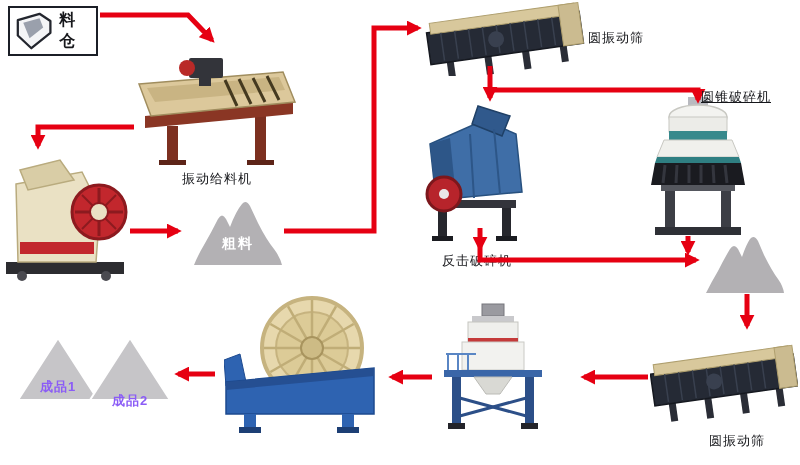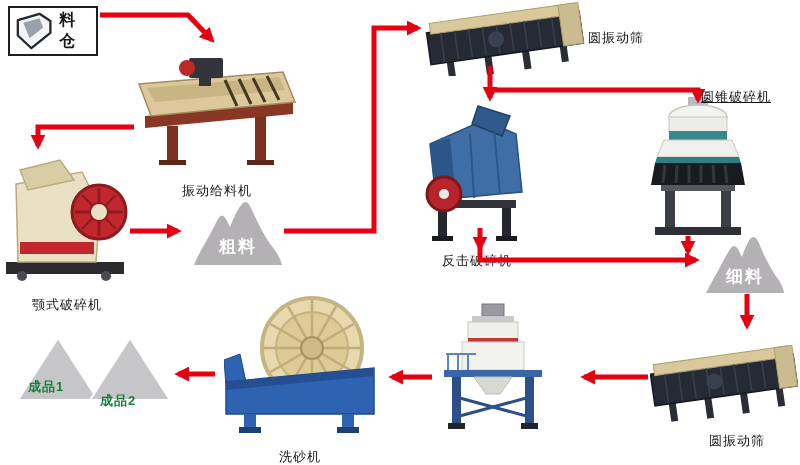--- a/index.html
+++ b/index.html
@@ -5,38 +5,38 @@
   html,body{margin:0;padding:0;background:#ffffff;}
   #canvas{
     position:relative;width:800px;height:465px;background:#ffffff;overflow:hidden;
     font-family:"Liberation Sans",sans-serif;color:#17181c;
   }
   .node{position:absolute;z-index:1;}
   .node svg{display:block;}
   .lbl{
     font-size:13px;line-height:17px;color:#15161a;letter-spacing:1px;white-space:nowrap;
   }
-  .node-label{text-align:center;margin-top:14px;}
+  .node-label{text-align:center;margin-top:2px;}
   .abs-label{position:absolute;z-index:6;}
   .center{text-align:center;}
   
   .silo-box{
     position:absolute;left:8px;top:6px;width:90px;height:50px;box-sizing:border-box;
     border:2px solid #1b1e26;display:flex;align-items:center;gap:7px;padding:0 6px;z-index:2;background:#fff;
   }
   .silo-box .silo-text{font-size:16px;font-weight:bold;letter-spacing:1px;}
   
   .pile-label{
     position:absolute;left:0;right:0;text-align:center;color:#ffffff;font-weight:bold;
-    font-size:17px;letter-spacing:2px;z-index:3;
+    font-size:14px;letter-spacing:2px;z-index:3;
   }
   
   .prod-label{
-    position:absolute;width:60px;font-size:13px;font-weight:bold;
-    color:#15803d;z-index:3;letter-spacing:1px;
+    position:absolute;width:60px;text-align:center;font-size:13px;font-weight:bold;
+    color:#8b5cf6;z-index:3;letter-spacing:1px;
   }
   .arrows{position:absolute;left:0;top:0;z-index:5;pointer-events:none;}
 </style>
 </head>
 <body>
 
 <div id="canvas">
 
   <div class="silo-box">
     <svg width="40" height="42" viewBox="0 0 40 42">
@@ -74,21 +74,20 @@
       <polygon points="14,34 80,22 98,58 94,112 16,112" fill="#eae1c4" stroke="#b9ab7e" stroke-width="1.5"></polygon>
       <polygon points="18,20 58,10 72,30 26,40" fill="#d9cda6" stroke="#b9ab7e" stroke-width="1.5"></polygon>
       <rect x="18" y="92" width="74" height="12" fill="#c2272d"></rect>
       <circle cx="97" cy="62" r="27" fill="#c2272d" stroke="#8c1a1f" stroke-width="3"></circle>
       <line x1="97" y1="38" x2="97" y2="86" stroke="#8c1a1f" stroke-width="3"></line>
       <line x1="73" y1="62" x2="121" y2="62" stroke="#8c1a1f" stroke-width="3"></line>
       <line x1="80" y1="45" x2="114" y2="79" stroke="#8c1a1f" stroke-width="2"></line>
       <line x1="114" y1="45" x2="80" y2="79" stroke="#8c1a1f" stroke-width="2"></line>
       <circle cx="97" cy="62" r="9" fill="#eae1c4" stroke="#8c1a1f" stroke-width="2"></circle>
     </svg>
-    <div class="lbl node-label">颚式破碎机</div>
   </div>
 
   <div class="node" style="left:192px;top:197px;width:92px;height:70px;">
     <svg width="92" height="70" viewBox="0 0 92 70">
       <path d="M2 68 Q6 58 12 48 Q20 34 26 22 Q30 15 34 22 L38 30 Q44 14 50 7 Q54 2 58 9 L66 26 Q74 42 82 52 Q88 60 90 68 Z" fill="#b3b1b4"></path>
     </svg>
     <div class="pile-label" style="top:38px;">粗料</div>
   </div>
 
   <div class="node" style="left:424px;top:0px;width:162px;height:76px;">
@@ -154,21 +153,20 @@
       <rect x="70" y="94" width="10" height="38" fill="#3c3e45"></rect>
       <rect x="4" y="130" width="86" height="8" fill="#2e3036"></rect>
     </svg>
   </div>
   <div class="abs-label lbl" style="left:701px;top:88px;text-decoration:underline;">圆锥破碎机</div>
 
   <div class="node" style="left:704px;top:233px;width:82px;height:62px;">
     <svg width="82" height="62" viewBox="0 0 82 62">
       <path d="M2 60 Q8 48 14 38 Q20 26 26 16 Q30 10 34 16 L38 24 Q42 12 46 6 Q50 1 54 8 L60 22 Q68 38 74 46 Q79 53 80 60 Z" fill="#b3b1b4"></path>
     </svg>
-    <div class="pile-label" style="top:32px;">细料</div>
   </div>
 
   <div class="node" style="left:650px;top:334px;width:148px;height:92px;">
     <svg width="148" height="92" viewBox="0 0 148 92">
       <g transform="rotate(-8 74 46)">
         <rect x="16" y="60" width="7" height="20" fill="#2a2d36"></rect>
         <rect x="52" y="62" width="7" height="20" fill="#2a2d36"></rect>
         <rect x="88" y="62" width="7" height="20" fill="#2a2d36"></rect>
         <rect x="124" y="60" width="7" height="20" fill="#2a2d36"></rect>
         <rect x="2" y="30" width="144" height="32" fill="#252a35" stroke="#15181f" stroke-width="1.5"></rect>
@@ -224,21 +222,20 @@
       </g>
       <circle cx="88" cy="54" r="11" fill="#cdbb85" stroke="#a8945e" stroke-width="2"></circle>
       <polygon points="0,66 16,60 22,88 2,92" fill="#2e63b1" stroke="#1d4a8f" stroke-width="1"></polygon>
       <polygon points="2,88 150,74 150,120 2,120" fill="#2e63b1" stroke="#1d4a8f" stroke-width="1.5"></polygon>
       <polygon points="2,88 150,74 150,82 2,96" fill="#254f92"></polygon>
       <rect x="20" y="120" width="12" height="14" fill="#2e63b1"></rect>
       <rect x="118" y="120" width="12" height="14" fill="#2e63b1"></rect>
       <rect x="15" y="133" width="22" height="6" fill="#1d3f75"></rect>
       <rect x="113" y="133" width="22" height="6" fill="#1d3f75"></rect>
     </svg>
-    <div class="lbl node-label">洗砂机</div>
   </div>
 
   <div class="node" style="left:18px;top:336px;width:160px;height:66px;">
     <svg width="160" height="66" viewBox="0 0 160 66">
       <polygon points="40,2 0,64 80,64" fill="#c6c5c8" stroke="#ffffff" stroke-width="2"></polygon>
       <polygon points="112,2 72,64 152,64" fill="#c6c5c8" stroke="#ffffff" stroke-width="2"></polygon>
     </svg>
     <div class="prod-label" style="left:10px;top:42px;">成品1</div>
     <div class="prod-label" style="left:82px;top:56px;">成品2</div>
   </div>

